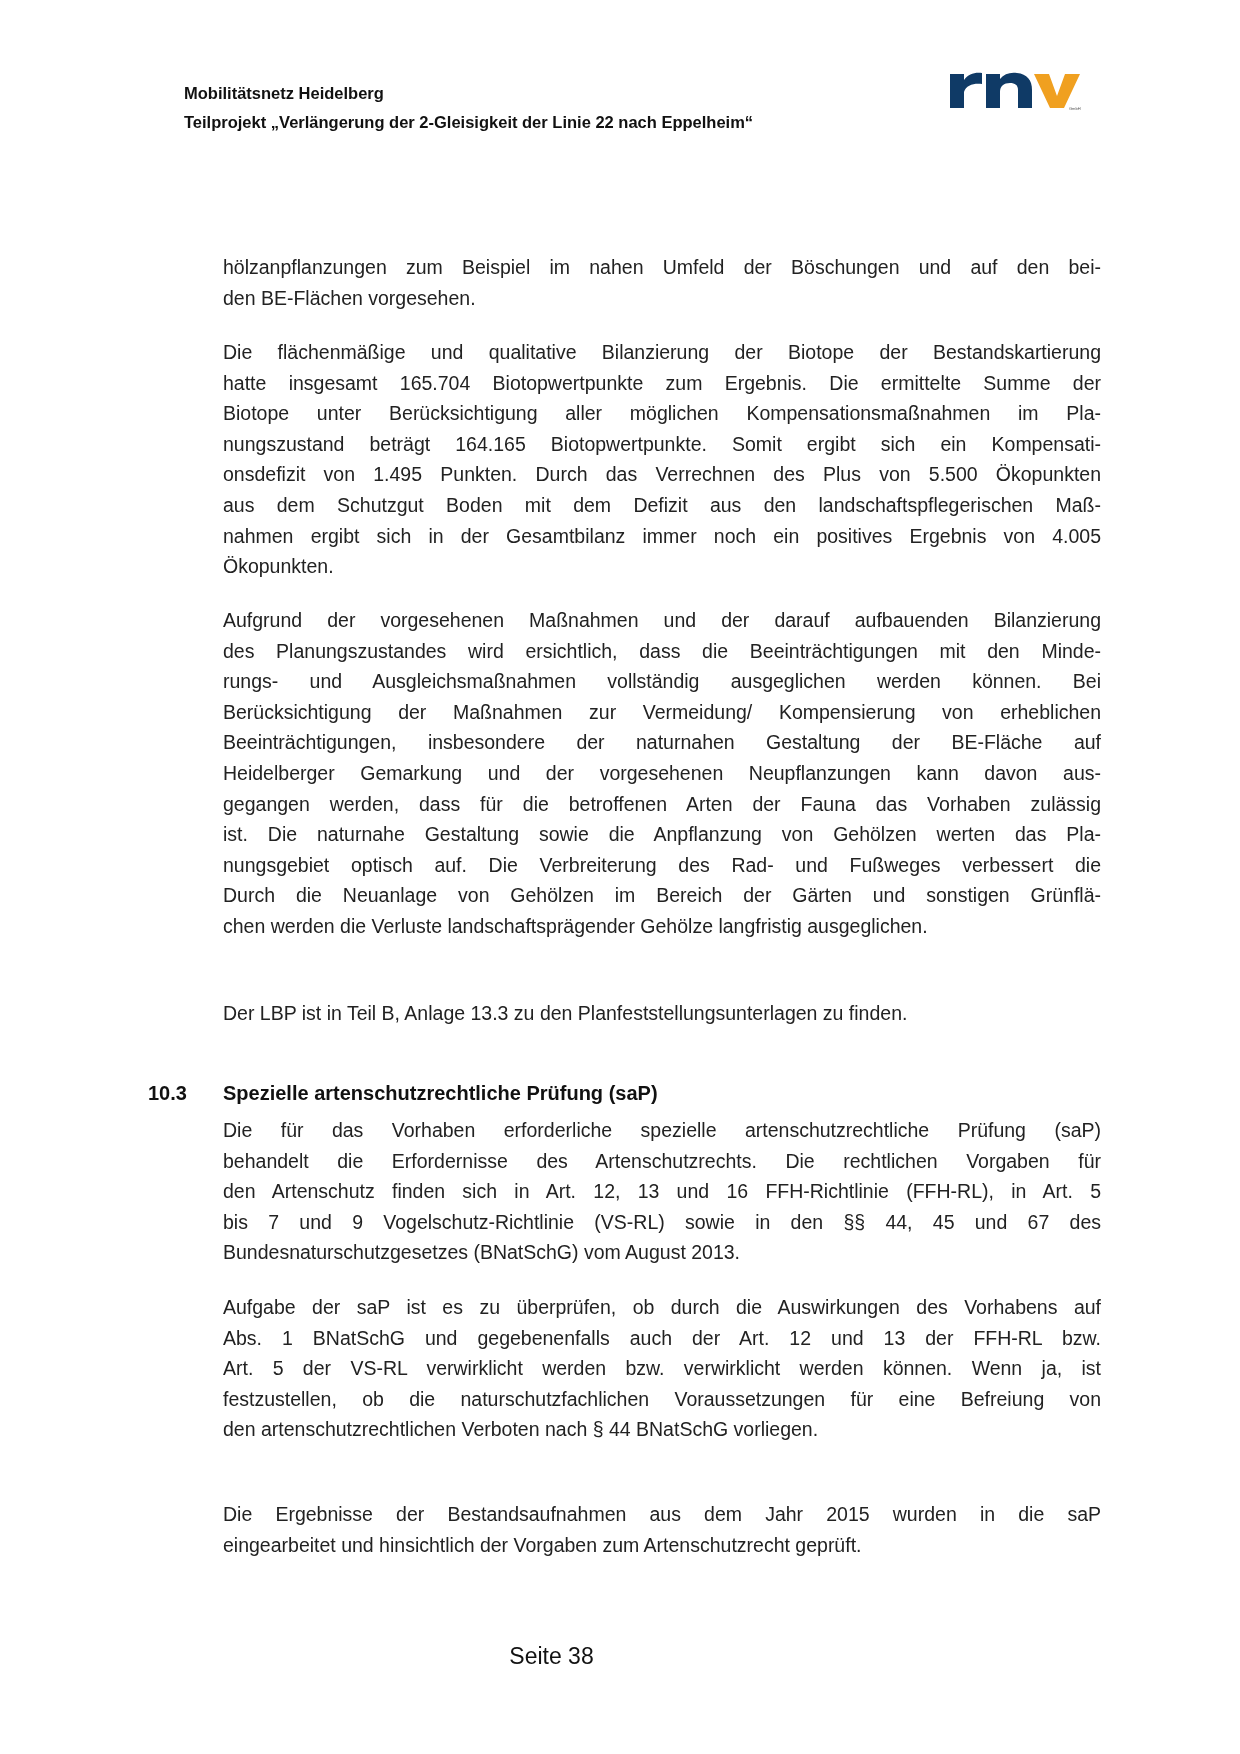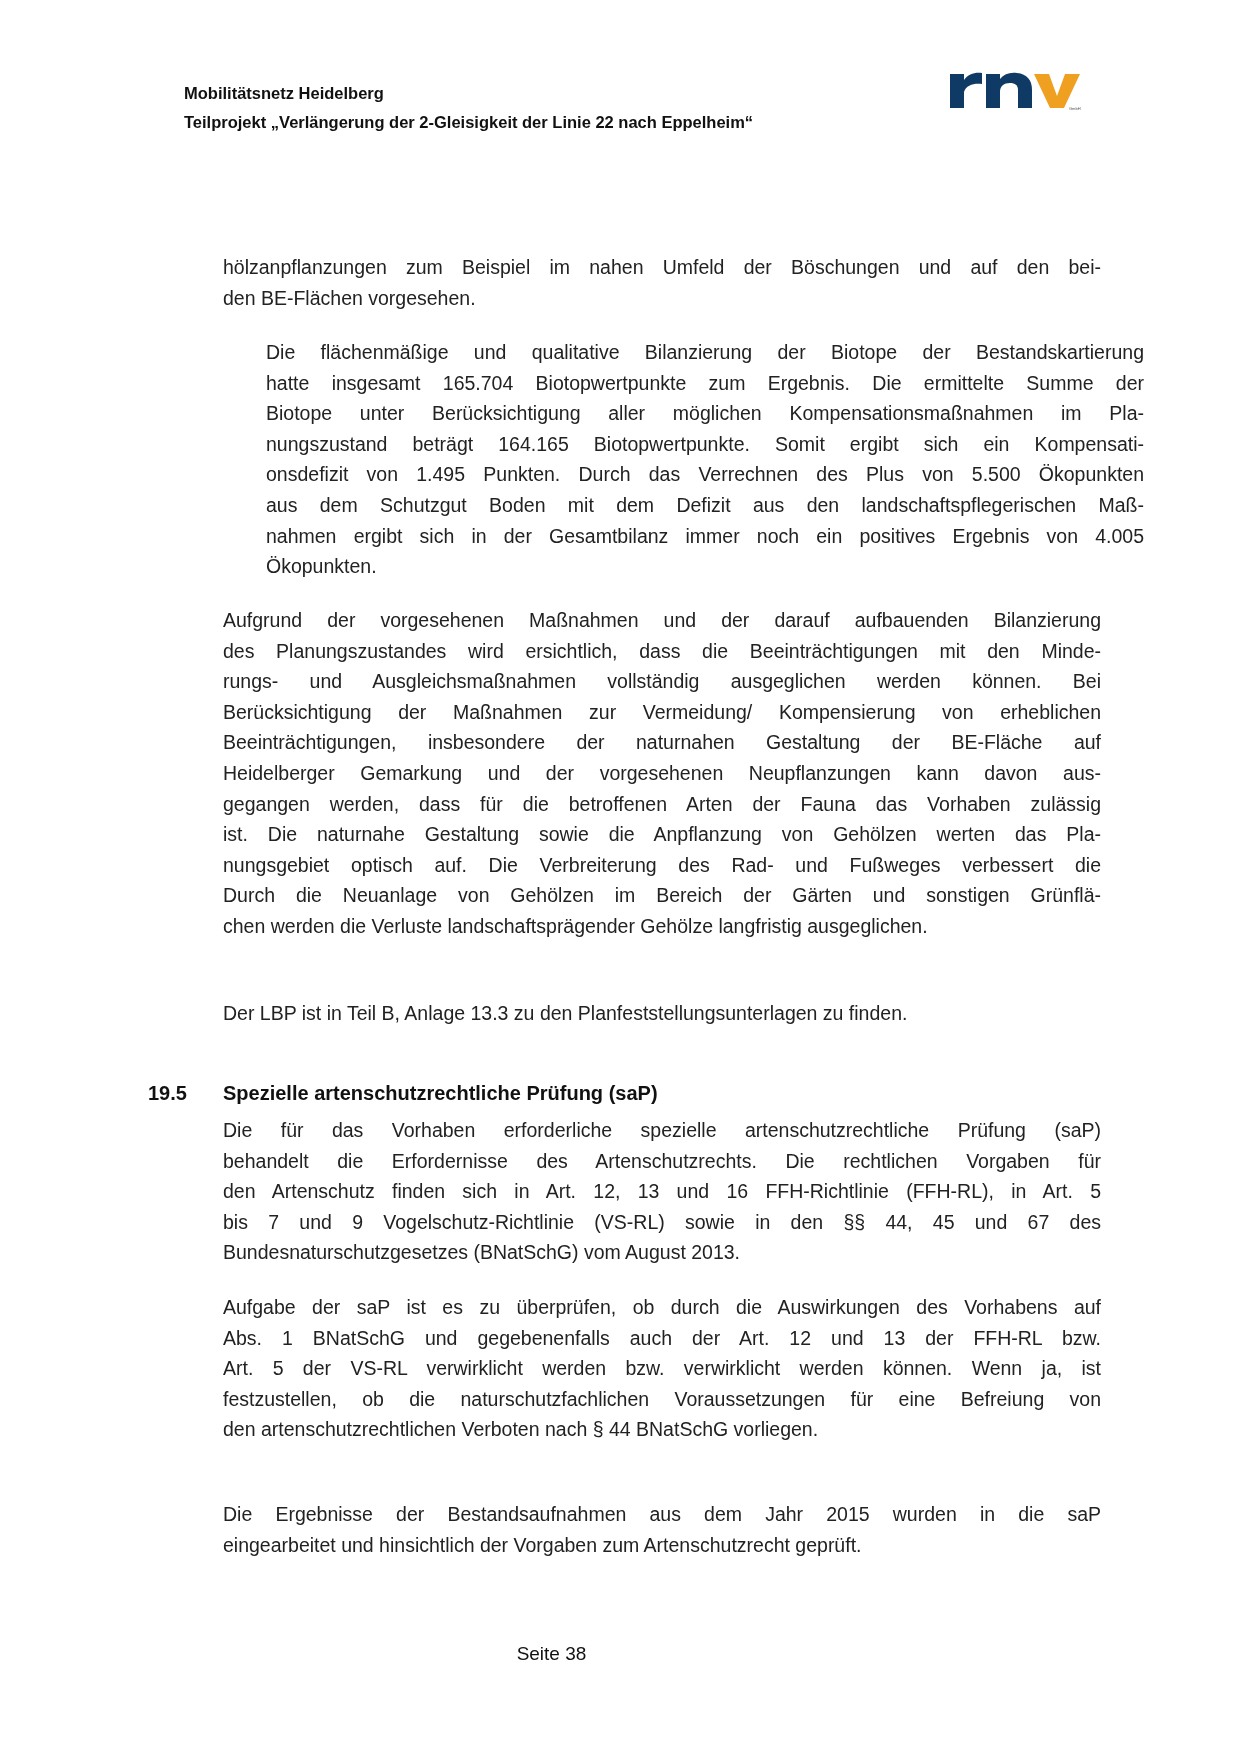--- a/index.html
+++ b/index.html
@@ -5,21 +5,21 @@
   html, body { margin: 0; padding: 0; background: #ffffff; }
   body { width: 1240px; height: 1754px; position: relative; overflow: hidden; color: #1a1a1a; }
   .header { position: absolute; left: 148px; top: 79px; font-family: "Liberation Sans", sans-serif; font-weight: bold; font-size: 16.5px; line-height: 29px; color: #111; margin-left: 36px; }
   .header div { white-space: nowrap; }
   .logo { position: absolute; left: 948px; top: 66px; width: 140px; height: 46px; }
   .content { position: absolute; left: 223px; width: 878px; font-family: "Liberation Sans", sans-serif; font-size: 19.5px; color: #222; }
   .para .line { height: 30.6px; line-height: 30.6px; text-align: justify; text-align-last: justify; white-space: nowrap; overflow: visible; }
   .para .line.last { text-align-last: left; }
   .section-head { position: absolute; left: 148px; font-family: "Liberation Sans", sans-serif; font-weight: bold; font-size: 20px; color: #111; line-height: 30px; white-space: nowrap; }
   .section-head .num { display: inline-block; width: 75px; }
-  .footer { position: absolute; top: 1643px; left: 0; width: 1103px; text-align: center; font-family: "Liberation Sans", sans-serif; font-size: 19px; color: #111; }
+  .footer { position: absolute; top: 1643px; left: 0; width: 1103px; text-align: center; font-family: "Liberation Sans", sans-serif; font-size: 23px; color: #111; }
 </style>
 </head>
 <body>
 
 <div class="header">
   <div>Mobilitätsnetz Heidelberg</div>
   <div>Teilprojekt  „Verlängerung der 2-Gleisigkeit der Linie 22 nach Eppelheim“</div>
 </div>
 
 <div class="logo">
@@ -34,21 +34,21 @@
   </svg>
 </div>
 
 <div class="content" style="top:252px;">
   <div class="para">
     <div class="line">hölzanpflanzungen zum Beispiel im nahen Umfeld der Böschungen und auf den bei-</div>
     <div class="line last">den BE-Flächen vorgesehen.</div>
   </div>
 </div>
 
-<div class="content" style="top:337px;margin-left:43px;">
+<div class="content" style="top:337px;">
   <div class="para">
     <div class="line">Die flächenmäßige und qualitative Bilanzierung der Biotope der Bestandskartierung</div>
     <div class="line">hatte insgesamt 165.704 Biotopwertpunkte zum Ergebnis. Die ermittelte Summe der</div>
     <div class="line">Biotope unter Berücksichtigung aller möglichen Kompensationsmaßnahmen im Pla-</div>
     <div class="line">nungszustand beträgt 164.165 Biotopwertpunkte. Somit ergibt sich ein Kompensati-</div>
     <div class="line">onsdefizit von 1.495 Punkten. Durch das Verrechnen des Plus von 5.500 Ökopunkten</div>
     <div class="line">aus dem Schutzgut Boden mit dem Defizit aus den landschaftspflegerischen Maß-</div>
     <div class="line">nahmen ergibt sich in der Gesamtbilanz immer noch ein positives Ergebnis von 4.005</div>
     <div class="line last">Ökopunkten.</div>
   </div>
@@ -70,21 +70,21 @@
   </div>
 </div>
 
 <div class="content" style="top:998px;">
   <div class="para">
     <div class="line last">Der LBP ist in Teil B, Anlage  13.3 zu den Planfeststellungsunterlagen zu finden.</div>
   </div>
 </div>
 
 <div class="section-head" style="top:1078px;">
-  <span class="num">19.5</span><span>Spezielle artenschutzrechtliche Prüfung (saP)</span>
+  <span class="num">10.3</span><span>Spezielle artenschutzrechtliche Prüfung (saP)</span>
 </div>
 
 <div class="content" style="top:1115px;">
   <div class="para">
     <div class="line">Die für das Vorhaben erforderliche spezielle artenschutzrechtliche Prüfung (saP)</div>
     <div class="line">behandelt die Erfordernisse des Artenschutzrechts. Die rechtlichen Vorgaben für</div>
     <div class="line">den Artenschutz finden sich in Art. 12, 13 und 16 FFH-Richtlinie (FFH-RL),  in Art. 5</div>
     <div class="line">bis 7 und 9 Vogelschutz-Richtlinie (VS-RL) sowie in den §§ 44, 45 und 67 des</div>
     <div class="line last">Bundesnaturschutzgesetzes (BNatSchG) vom August 2013.</div>
   </div>

